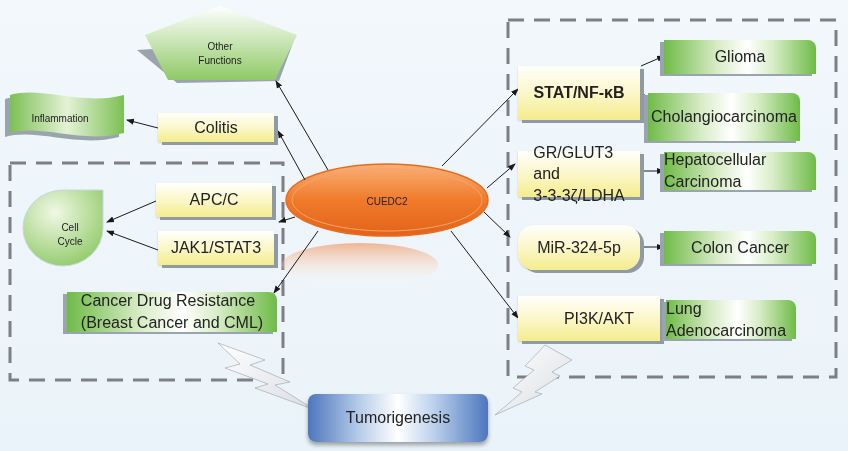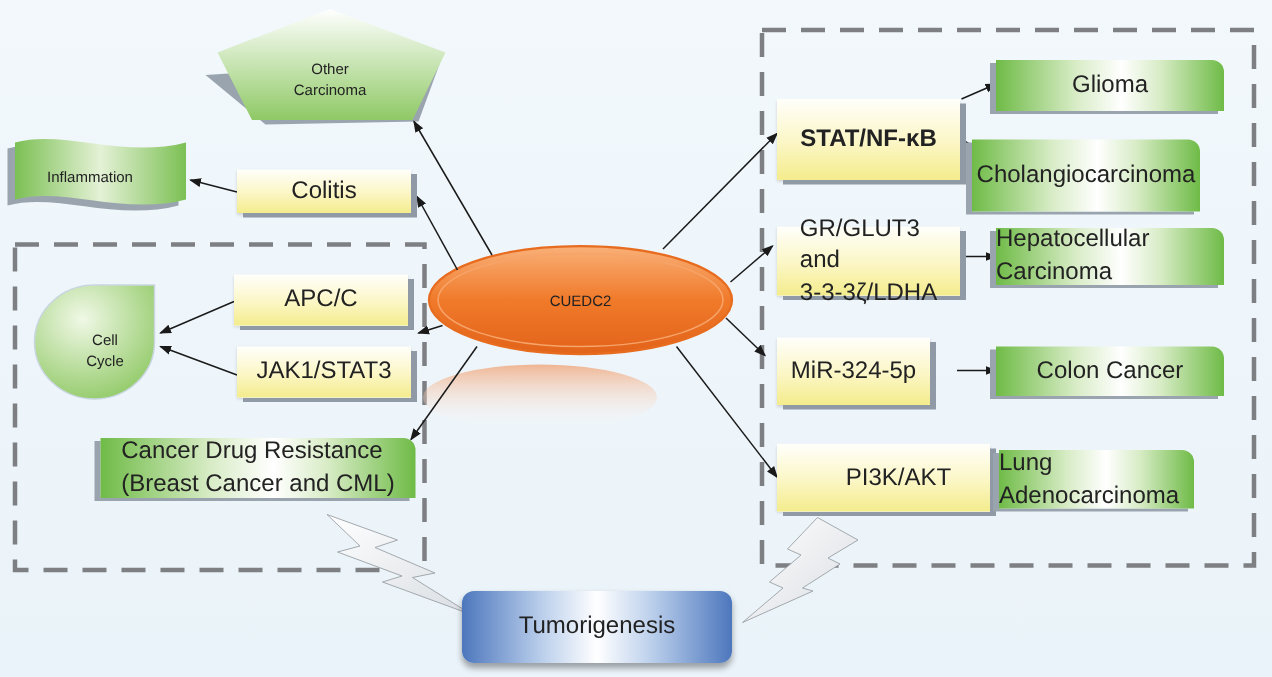--- a/index.html
+++ b/index.html
@@ -89,38 +89,38 @@
     <line x1="451" y1="231" x2="518" y2="318" marker-end="url(#arr)"></line>
     <line x1="641" y1="66" x2="664" y2="56" marker-end="url(#arr)"></line>
     <line x1="641" y1="93" x2="664" y2="106" marker-end="url(#arr)"></line>
     <line x1="641" y1="171" x2="664" y2="171" marker-end="url(#arr)"></line>
     <line x1="638" y1="247" x2="664" y2="247" marker-end="url(#arr)"></line>
     <line x1="641" y1="318" x2="664" y2="318" marker-end="url(#arr)"></line>
   </g>
 </svg>
 
 <div class="label" style="left:170px;top:40px;width:100px;">Other
-Carcinoma</div>
+Functions</div>
 <div class="label" style="left:10px;top:112px;width:100px;">Inflammation</div>
 <div class="label" style="left:40px;top:221px;width:60px;">Cell
 Cycle</div>
 <div class="label" style="left:320px;top:195px;width:134px;">CUEDC2</div>
 
 <div class="node yellow" style="left:158px;top:113px;width:116px;height:29px;">Colitis</div>
 <div class="node yellow" style="left:156px;top:183px;width:116px;height:34px;">APC/C</div>
 <div class="node yellow" style="left:158px;top:231px;width:116px;height:34px;">JAK1/STAT3</div>
 
 <div class="node green" style="left:67px;top:292px;width:210px;height:40px;">Cancer Drug Resistance
 (Breast Cancer and  CML)</div>
 
 <div class="node yellow" style="left:518px;top:66px;width:122px;height:54px;font-weight:bold;">STAT/NF-κB</div>
 <div class="node yellow" style="left:518px;top:151px;width:122px;height:46px;">GR/GLUT3
 and
 3-3-3ζ/LDHA</div>
-<div class="node yellow" style="left:518px;top:225px;width:102px;height:45px;">MiR-324-5p</div>
+<div class="node yellow" style="left:518px;top:225px;width:122px;height:45px;border-radius:16px;">MiR-324-5p</div>
 <div class="node yellow" style="left:518px;top:296px;width:122px;height:45px;padding-left:20px;">PI3K/AKT</div>
 
 <div class="node green" style="left:664px;top:40px;width:152px;height:34px;">Glioma</div>
 <div class="node green" style="left:648px;top:93px;width:152px;height:48px;">Cholangiocarcinoma</div>
 <div class="node green" style="left:664px;top:152px;width:152px;height:38px;">Hepatocellular  Carcinoma</div>
 <div class="node green" style="left:664px;top:231px;width:152px;height:33px;">Colon  Cancer</div>
 <div class="node green" style="left:666px;top:300px;width:130px;height:39px;">Lung  Adenocarcinoma</div>
 
 <div class="node blue" style="left:308px;top:394px;width:180px;height:48px;">Tumorigenesis</div>
 

